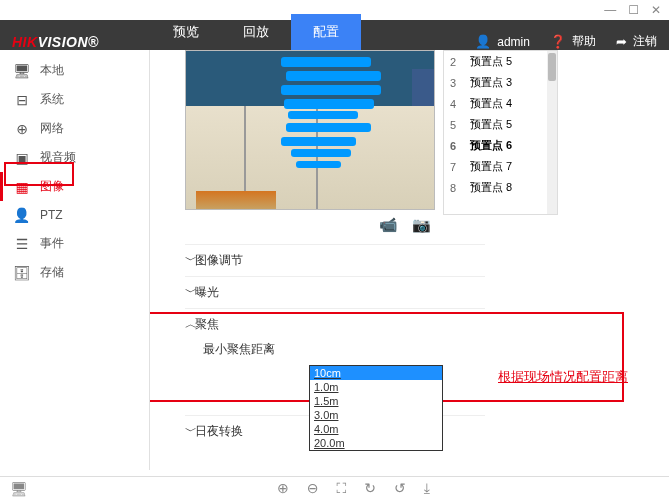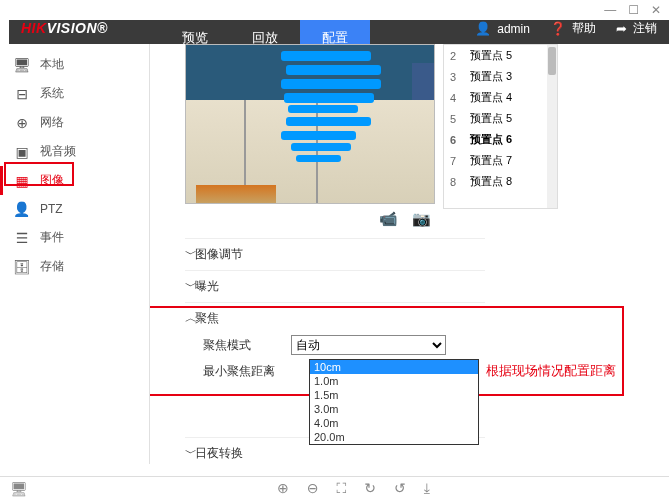--- a/index.html
+++ b/index.html
@@ -1,21 +1,21 @@
 <!DOCTYPE html>
 <html><head>
 <meta charset="utf-8">
 <style>
 * { box-sizing: border-box; margin: 0; padding: 0; font-family: "Microsoft YaHei", Arial, sans-serif; }
 body { background: #fff; width: 669px; height: 500px; overflow: hidden; position: relative; }
 
 .titlebar { height: 20px; background: #fff; display: flex; justify-content: flex-end; align-items: center; padding-right: 8px; gap: 12px; color: #888; font-size: 12px; }
 .titlebar span { cursor: default; }
 
-.topnav { height: 24px; background: #3a3a3a; display: flex; align-items: flex-start; color: #fff; font-size: 13px; margin-left: 9px; }
+.topnav { height: 30px; background: #3a3a3a; display: flex; align-items: flex-end; color: #fff; font-size: 13px; }
 .logo { padding: 0 12px; font-weight: bold; font-style: italic; font-size: 14px; letter-spacing: 0.5px; }
 .logo .hik { color: #e60012; }
 .logo .vision { color: #fff; }
 .nav-items { display: flex; margin-left: 40px; }
 .nav-item { padding: 0 22px; height: 36px; line-height: 36px; cursor: pointer; }
 .nav-item.active { background: #3b82f6; }
 .nav-right { margin-left: auto; display: flex; align-items: center; gap: 6px; padding-right: 12px; font-size: 12px; }
 .nav-right .sep { margin: 0 4px; }
 .nav-right .icn { font-size: 13px; }
 
@@ -45,21 +45,21 @@
 .icon-row { display: flex; gap: 14px; justify-content: flex-end; width: 250px; padding: 6px 4px 10px; color: #555; font-size: 15px; }
 
 .section { font-size: 12px; color: #333; padding: 5px 0; border-top: 1px solid #eee; width: 300px; }
 .section-hdr { cursor: pointer; padding: 2px 0; }
 .chev { display: inline-block; width: 10px; }
 
 .focus-body { padding: 6px 0 0 18px; }
 .form-row { display: flex; align-items: center; font-size: 12px; margin-bottom: 8px; }
 .form-label { width: 88px; color: #333; }
 select.combo { width: 155px; height: 20px; font-size: 12px; border: 1px solid #888; background: #fff; }
-.dropdown-box { position: absolute; width: 170px; border: 1px solid #333; background: #fff; font-size: 11px; z-index: 10; }
+.dropdown-box { position: absolute; width: 134px; border: 1px solid #333; background: #fff; font-size: 11px; z-index: 10; text-decoration: underline; }
 .dropdown-box .opt { padding: 1px 4px; cursor: pointer; }
 .dropdown-box .opt.sel { background: #1e90ff; color: #fff; }
 
 .annot { position: absolute; border: 2px solid #e60012; pointer-events: none; }
 .annot-text { position: absolute; color: #e60012; font-size: 13px; }
 
 .bottombar { position: absolute; bottom: 0; left: 0; right: 0; height: 24px; border-top: 1px solid #ddd; display: flex; align-items: center; color: #888; font-size: 14px; }
 .bottombar .bl { padding: 0 10px; }
 .bottombar .tools { margin: 0 auto; display: flex; gap: 18px; }
 </style>
@@ -192,43 +192,39 @@
         <div class="section-hdr"><span class="chev">﹀</span><span>图像调节</span></div>
       </div>
     <div class="section">
         <div class="section-hdr"><span class="chev">﹀</span><span>曝光</span></div>
       </div>
 
     <div class="section" style="position:relative">
       <div class="section-hdr"><span class="chev">︿</span><span>聚焦</span></div>
       <div class="focus-body">
         <div class="form-row">
-          <span class="form-label">聚焦模式</span>
-          <select class="combo"><option>自动</option></select>
-        </div>
-        <div class="form-row">
           <span class="form-label">最小聚焦距离</span>
         </div>
       </div>
       <div class="dropdown-box" style="left:124px; top:56px;">
         <div class="opt sel">10cm</div>
         <div class="opt">1.0m</div>
         <div class="opt">1.5m</div>
         <div class="opt">3.0m</div>
         <div class="opt">4.0m</div>
         <div class="opt">20.0m</div>
       </div>
     </div>
 
     <div class="section" style="margin-top:44px">
         <div class="section-hdr"><span class="chev">﹀</span><span>日夜转换</span></div>
       </div>
 
     <div class="annot" style="left:-6px; top:262px; width:480px; height:90px;"></div>
-    <div class="annot-text" style="left:336px; top:318px;">根据现场情况配置距离</div>
+    <div class="annot-text" style="left:348px; top:318px;text-decoration:underline;">根据现场情况配置距离</div>
   </div>
 </div>
 
 <div class="annot" style="left:4px; top:162px; width:70px; height:24px;"></div>
 
 <div class="bottombar">
   <span class="bl">🖥</span>
   <div class="tools">
     <span>⊕</span>
     <span>⊖</span>

